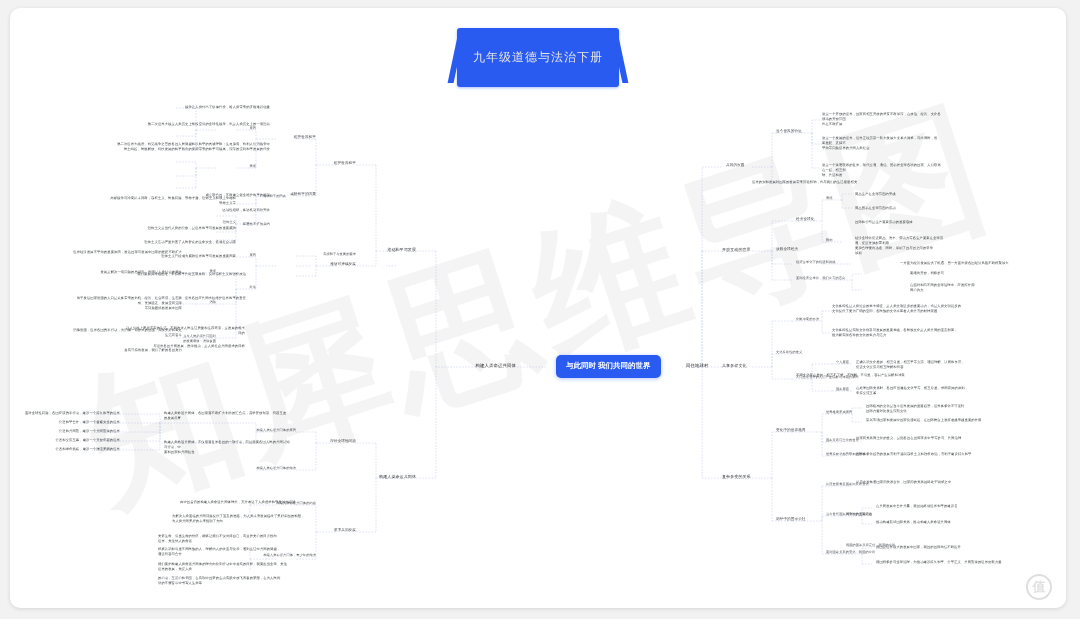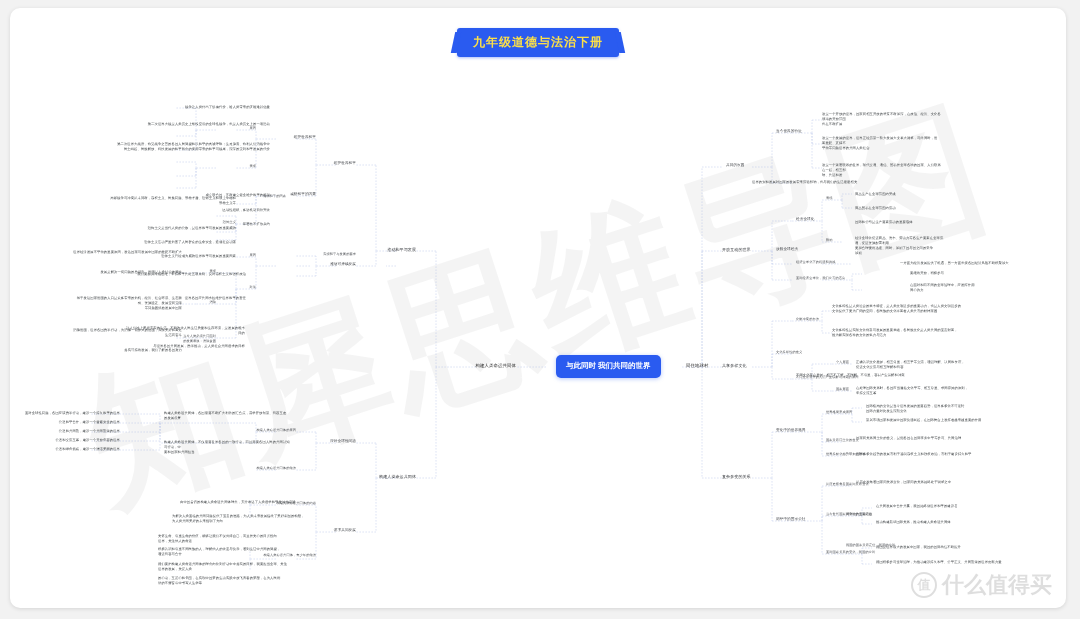--- a/index.html
+++ b/index.html
@@ -11,21 +11,21 @@
   #wm-big{position:absolute;left:0;top:0;width:1056px;height:600px;pointer-events:none;
           display:flex;align-items:center;justify-content:center;}
   #wm-big span{font-size:150px;font-weight:bold;color:rgba(0,0,0,0.045);
           transform:rotate(-18deg);white-space:nowrap;letter-spacing:6px;}
   #wm-small{position:absolute;right:14px;bottom:8px;display:flex;align-items:center;gap:5px;
           color:rgba(0,0,0,0.13);font-size:22px;font-weight:bold;pointer-events:none;}
   #wm-small .circ{width:22px;height:22px;border:2px solid rgba(0,0,0,0.13);border-radius:50%;
           display:flex;align-items:center;justify-content:center;font-size:13px;}
   
   #title-banner{position:absolute;left:50%;top:20px;transform:translateX(-50%);
-      background:#2a5bf0;color:#fde047;font-size:12px;font-weight:bold;padding:6px 16px;border-radius:3px;
+      background:#2a5bf0;color:#e5e5e5;font-size:12px;font-weight:normal;padding:21px 16px;border-radius:3px;
       white-space:nowrap;letter-spacing:1px;box-shadow:0 1px 3px rgba(42,91,240,.4);}
   #title-banner::before,#title-banner::after{content:"";position:absolute;top:4px;width:6px;height:calc(100% - 8px);
       background:#2a5bf0;}
   #title-banner::before{left:-4px;transform:skewX(-12deg);}
   #title-banner::after{right:-4px;transform:skewX(12deg);}
   
   #root-node{position:absolute;left:546px;top:347px;transform:translate(0,0);
       background:#2a5bf0;color:#fff;border-radius:5px;padding:6px 10px;font-size:7.5px;font-weight:bold;
       line-height:1.45;text-align:center;white-space:nowrap;box-shadow:0 1px 4px rgba(42,91,240,.35);z-index:5;}
   
@@ -322,17 +322,16 @@
     <div class="node" style="left:866px;top:496px;width:140px;">在共同发展中合作共赢，我国始终做世界和平的建设者</div>
     <div class="node" style="left:866px;top:512px;width:140px;">推动构建新型国际关系，推动构建人类命运共同体</div>
     <div class="node" style="left:866px;top:537px;width:140px;">我国是世界最大的发展中国家，我国的国际地位不断提升</div>
     <div class="node" style="left:866px;top:552px;width:140px;">我国积极参与全球治理，为推动建设持久和平、公平正义、共同繁荣的世界贡献力量</div>
 
     <div class="node l4" style="left:836px;top:504px;width:90px;">调整中的国家定位</div>
     <div class="node l4" style="left:836px;top:535px;width:90px;">我国的国家关系定位，我国的应对</div>
 
     <div id="wm-small">
       <span class="circ">值</span>
-      <span>什么值得买</span>
     </div>
 
   </div>
 </div>
 
 </body></html>

